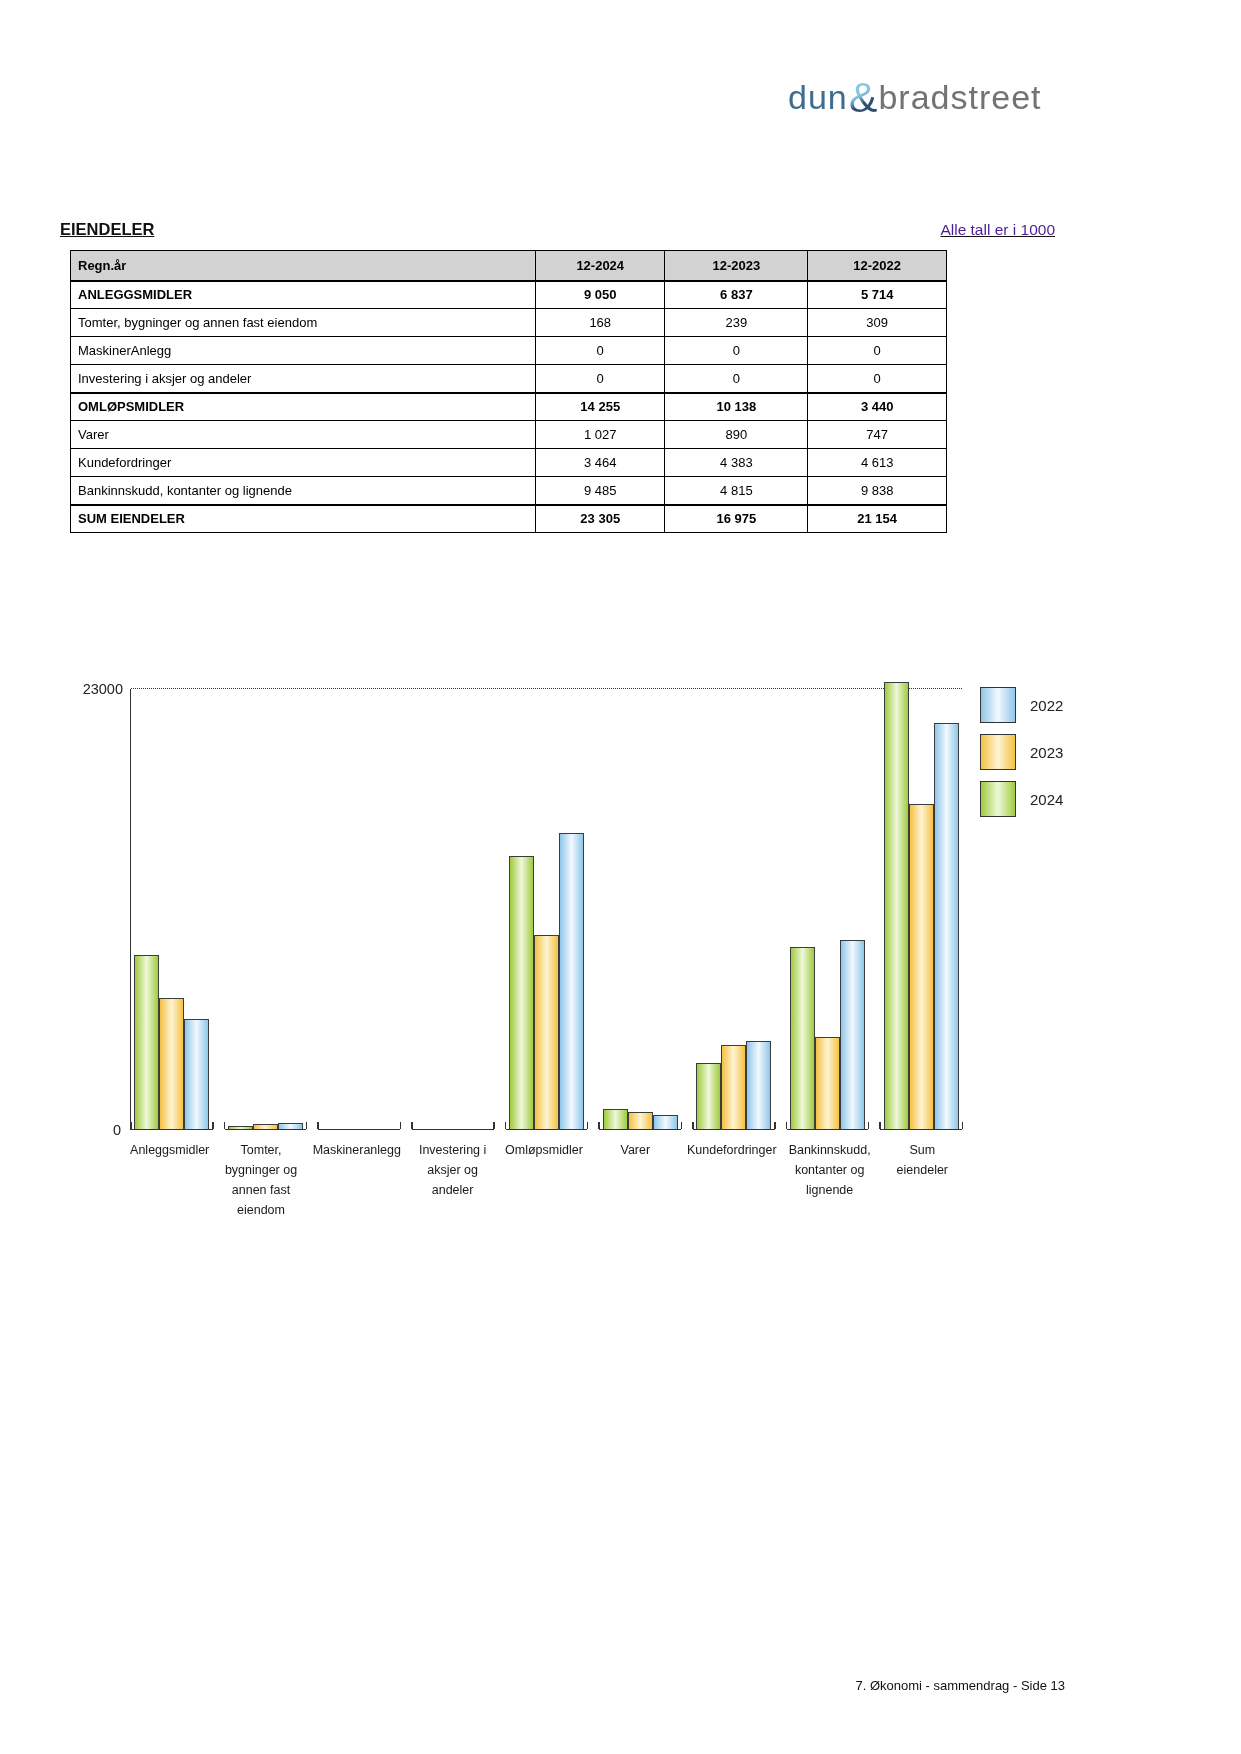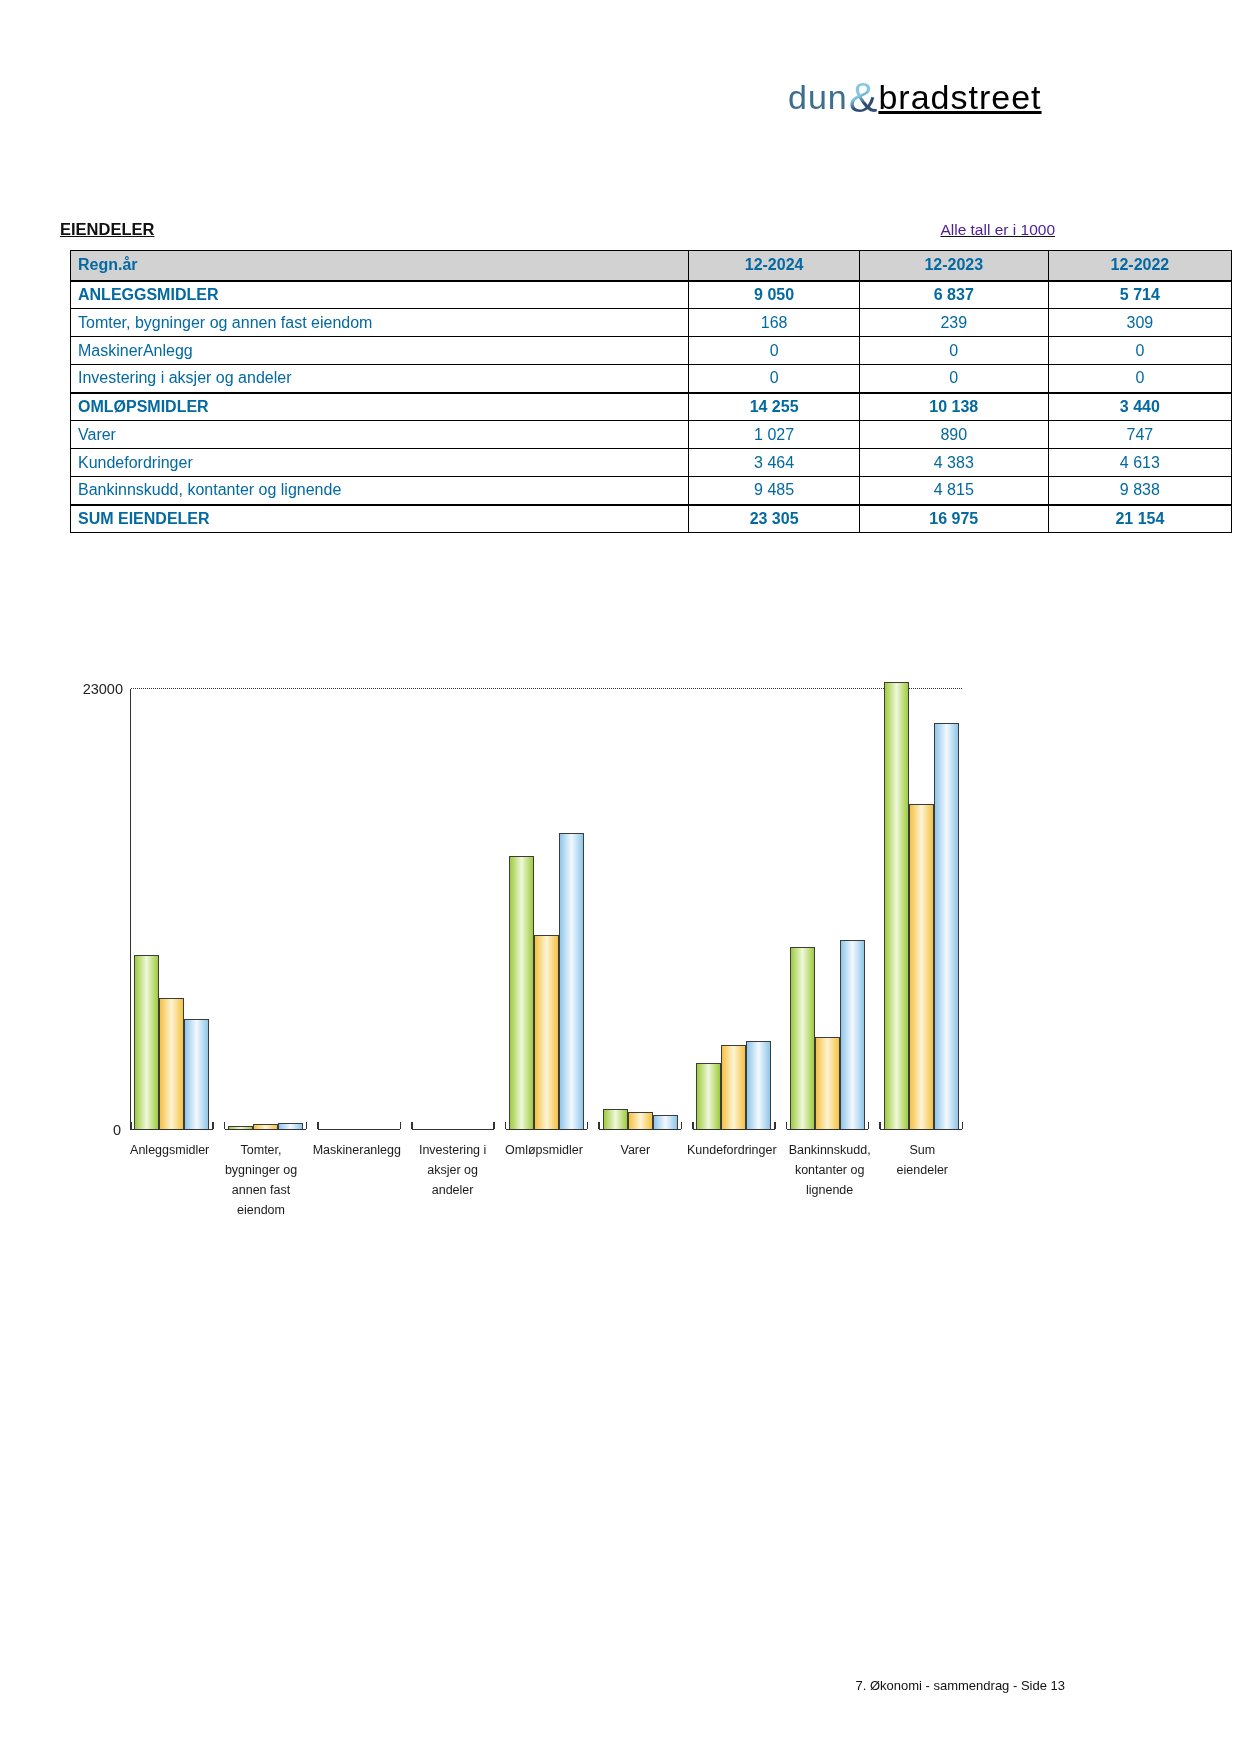--- a/index.html
+++ b/index.html
@@ -12,29 +12,29 @@
   
   .logo { position:absolute; top:70px; left:788px; display:flex; align-items:baseline; white-space:nowrap; }
   .logo .dun { font-size:34px; font-weight:400; color:#3e6d8e; letter-spacing:1px; }
   .logo .amp { font-size:43px; font-weight:400; color:#7cc2e2; margin:0 1px; position:relative; top:3px; }
   @supports ((-webkit-background-clip: text) or (background-clip: text)) {
     .logo .amp {
       background:linear-gradient(150deg,#85c6e4 44%, #2d4d72 60%);
       -webkit-background-clip:text; background-clip:text; color:transparent;
     }
   }
-  .logo .bradstreet { font-size:34px; font-weight:400; color:#000000; letter-spacing:1px;text-decoration:underline; }
+  .logo .bradstreet { font-size:34px; font-weight:400; color:#737373; letter-spacing:1px; }
 
   
   .title-row { position:absolute; left:60px; top:220px; width:995px; display:flex; justify-content:space-between; align-items:baseline;text-decoration:underline; }
   .page-title { font-size:16.5px; font-weight:bold; color:#111; }
   .title-note { font-size:15.5px; color:#4c1d95; }
 
   
-  table.assets { position:absolute; left:70px; top:250px; width:1162px; border-collapse:collapse; font-size:16px; color:#0369a1; border:1.5px solid #000; }
+  table.assets { position:absolute; left:70px; top:250px; width:877px; border-collapse:collapse; font-size:13px; color:#000000; border:1.5px solid #000; }
   table.assets col.c-label { width:530px; }
   table.assets col.c-y1 { width:146px; }
   table.assets col.c-y2 { width:162px; }
   table.assets col.c-y3 { width:157px; }
   table.assets td, table.assets th { border:1px solid #000; height:28px; padding:0 7px; font-weight:normal; }
   table.assets tr.head th { background:#d2d2d2; font-weight:bold; height:30px; border-bottom:2px solid #000; }
   table.assets th:first-child, table.assets td:first-child { text-align:left; }
   table.assets th + th, table.assets td + td { text-align:center; }
   table.assets tr.bold td { font-weight:bold; border-top:2px solid #000; }
 
@@ -207,15 +207,29 @@
       <div class="cat-label">Anleggsmidler</div>
       <div class="cat-label">Tomter, bygninger og annen fast eiendom</div>
       <div class="cat-label">Maskineranlegg</div>
       <div class="cat-label">Investering i aksjer og andeler</div>
       <div class="cat-label">Omløpsmidler</div>
       <div class="cat-label">Varer</div>
       <div class="cat-label">Kundefordringer</div>
       <div class="cat-label">Bankinnskudd, kontanter og lignende</div>
       <div class="cat-label">Sum eiendeler</div>
     </div>
+  <div class="legend">
+      <div class="legend-entry">
+        <div class="swatch" style="background: linear-gradient(90deg, rgb(143, 198, 233), rgb(242, 249, 254) 50%, rgb(143, 198, 233));"></div>
+        <div class="legend-label">2022</div>
+      </div>
+      <div class="legend-entry">
+        <div class="swatch" style="background: linear-gradient(90deg, rgb(245, 193, 67), rgb(253, 244, 212) 50%, rgb(245, 193, 67));"></div>
+        <div class="legend-label">2023</div>
+      </div>
+      <div class="legend-entry">
+        <div class="swatch" style="background: linear-gradient(90deg, rgb(159, 203, 63), rgb(239, 248, 218) 50%, rgb(159, 203, 63));"></div>
+        <div class="legend-label">2024</div>
+      </div>
+    </div>
 </div>
 
 <div class="footer">7. Økonomi - sammendrag - Side 13</div>
 
 </body></html>

